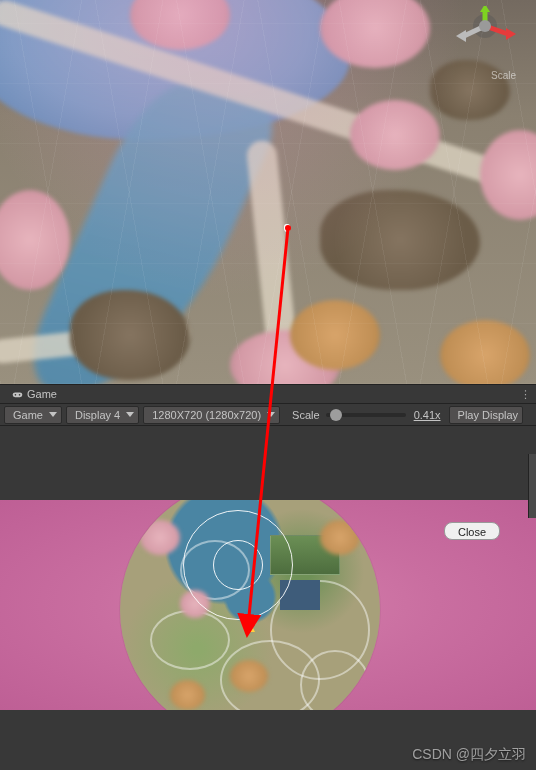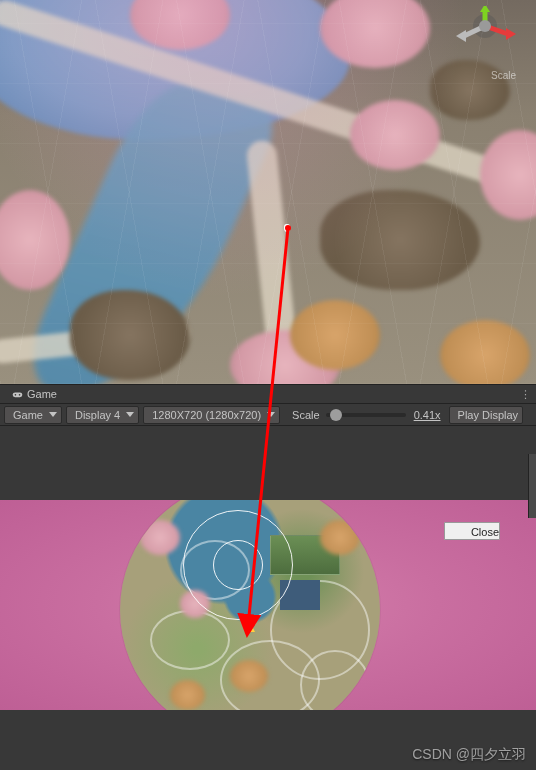--- a/index.html
+++ b/index.html
@@ -204,24 +204,24 @@
     border-right:5px solid transparent;
     border-bottom:10px solid #ffd040;
     left: 245px; top: 122px;
   }
   .close-btn{
     position:absolute;
     right:36px; top:22px;
     width:56px;height:18px;
     background:#f0f0f0;
     color:#222;
-    text-align:right;
+    text-align:center;
     font-size:11px;
     line-height:18px;
-    border-radius:1px;
+    border-radius:8px;
     border:1px solid #999;
   }
   .side-panel{
     position:absolute; right:0; top:454px; width:8px; height:64px;
     background:#4a4a4a; border-left:1px solid #222;
   }
 
   .watermark{
     position:absolute;
     right:10px; bottom:6px;

